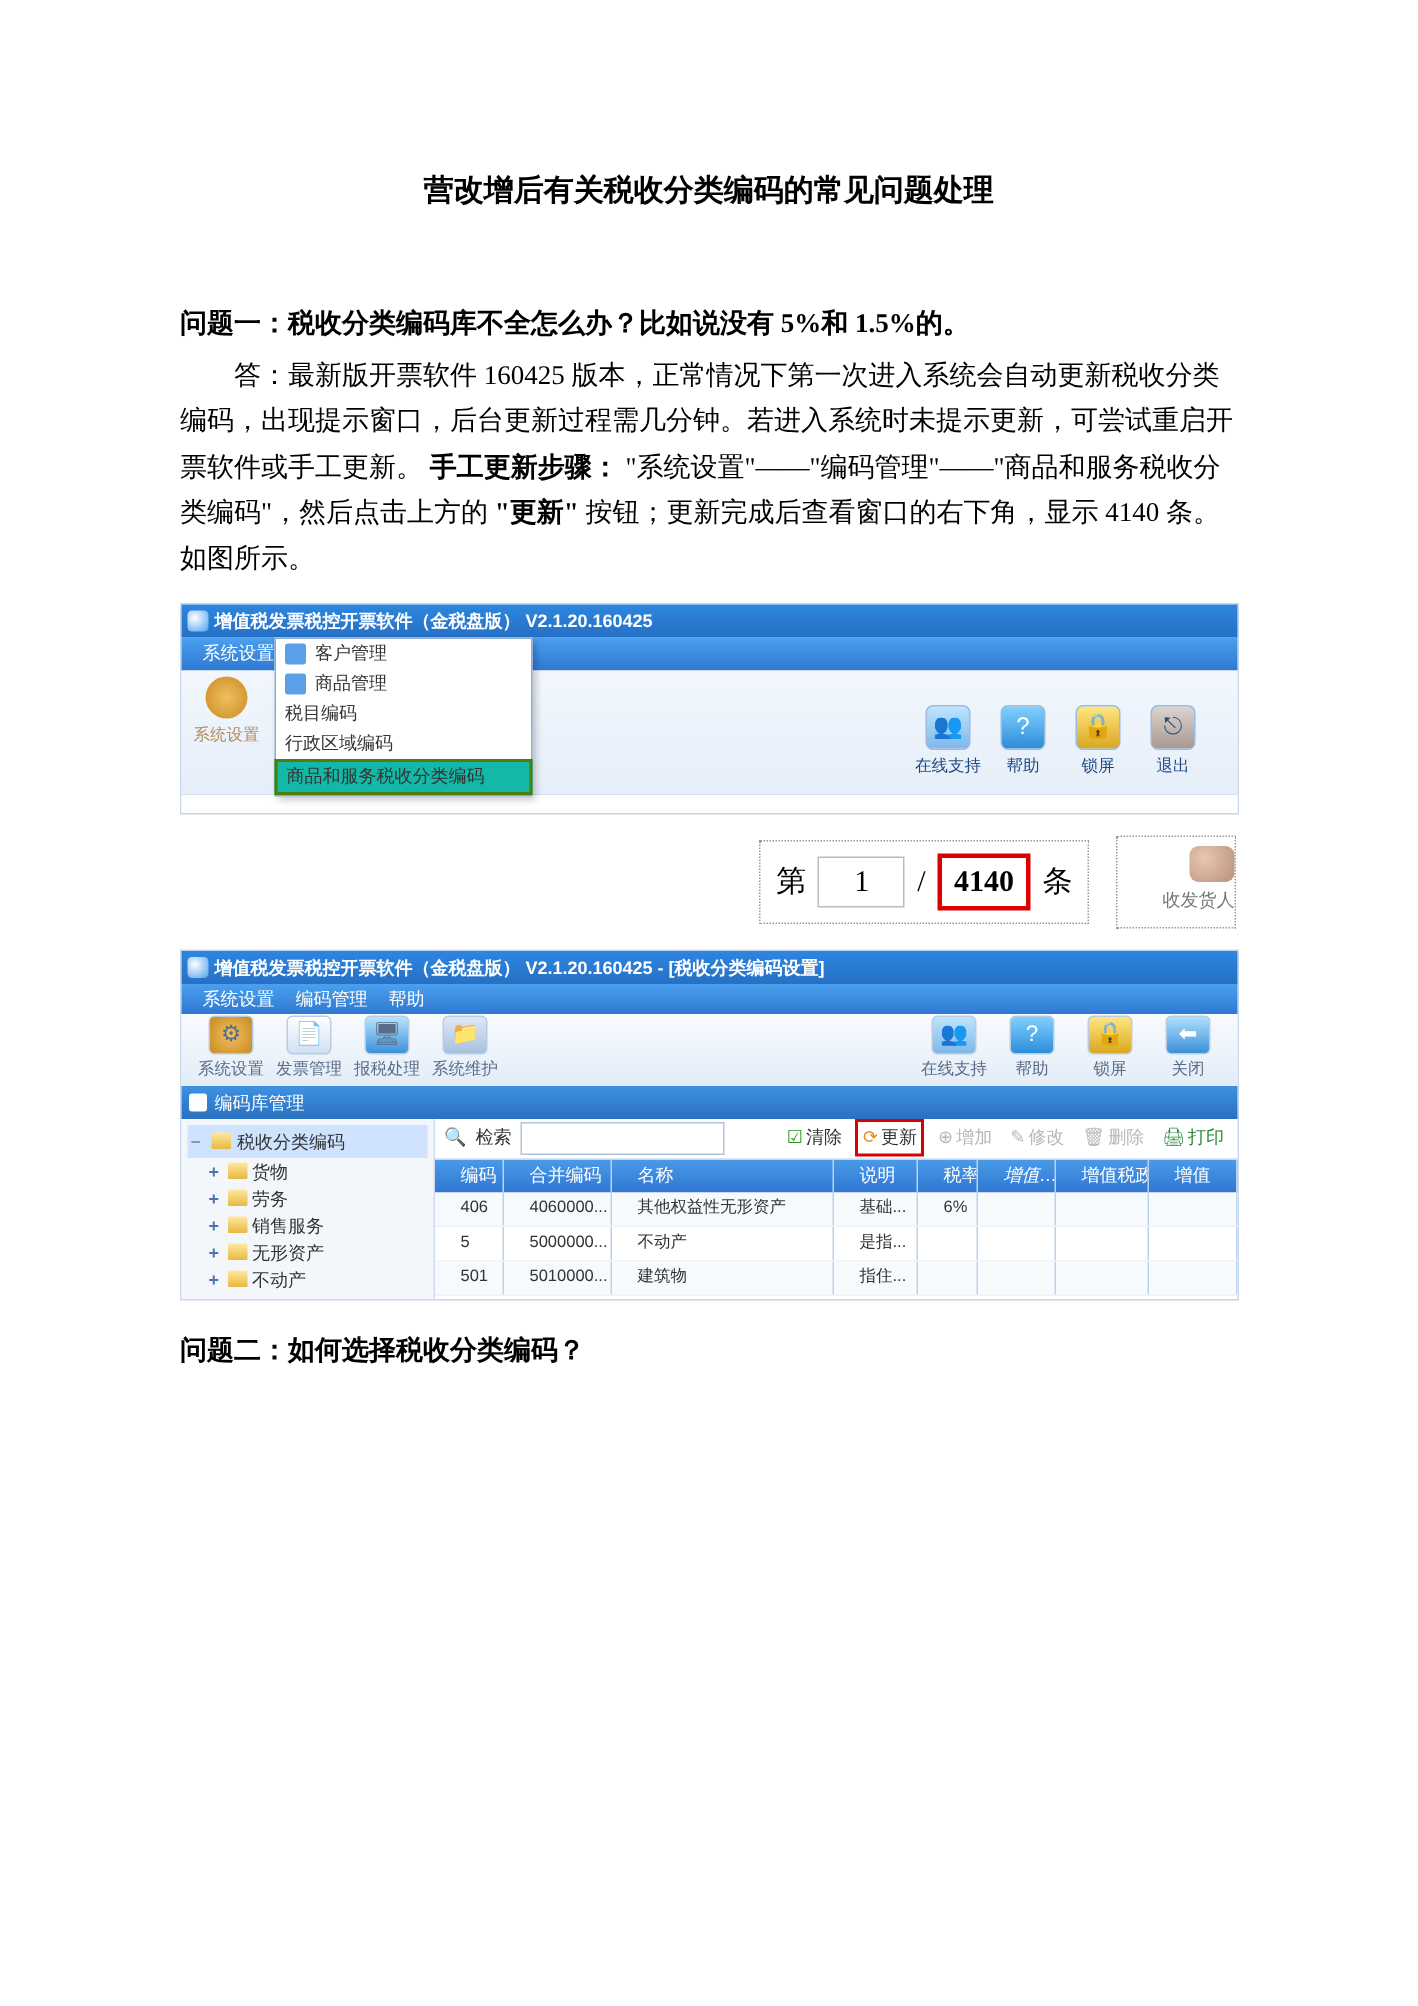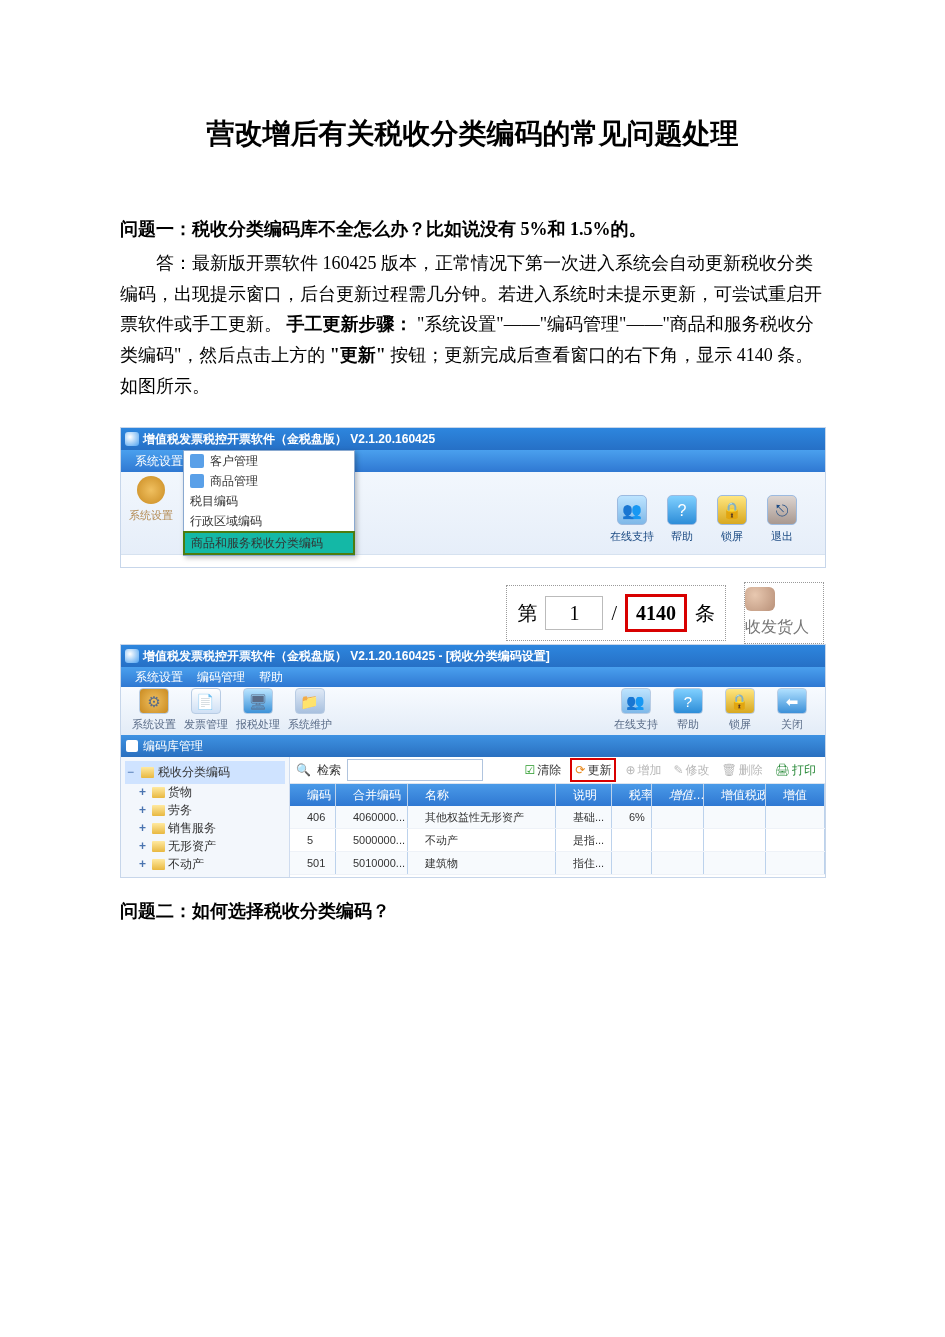--- a/index.html
+++ b/index.html
@@ -13,34 +13,34 @@
     min-height: 1337px;
     margin: 0 auto;
     padding: 110px 120px 0 120px;
     box-sizing: border-box;
     font-size: 18px;
     line-height: 1.7;
   }
   .doc-title {
     text-align: center;
     font-weight: bold;
-    font-size: 28px;
+    font-size: 20px;
     margin-bottom: 56px;
   }
   .q-heading {
     font-weight: bold;
     margin-top: 18px;
     margin-bottom: 4px;
   }
   .answer { text-indent: 2em; }
   .bold { font-weight: bold; }
 
   
   .shot1 {
-    margin-top: 26px;
+    margin-top: 14px;
     border: 1px solid #c7d6ea;
     width: 704px;
     font-family: "Microsoft YaHei", "SimSun", sans-serif;
     font-size: 12px;
     color: #333;
   }
   .s1-title {
     background: linear-gradient(#2d86de, #2670c6);
     color: #fff;
     height: 22px;
@@ -182,36 +182,37 @@
     align-items: center;
     justify-content: center;
     background: #fff;
   }
   .pager-box .cell.total { border: 3px solid #d80000; font-weight: bold; }
   .sender-box {
     border: 1px dotted #9a9a9a;
     width: 78px;
     height: 60px;
     text-align: center;
-    font-size: 16px;
+    font-size: 12px;
     color: #777;
     display: flex;
     flex-direction: column;
-    align-items: flex-start;
+    align-items: flex-end;
     justify-content: center;
     gap: 2px;
   }
   .sender-box .ppl {
     width: 30px; height: 24px;
     background: radial-gradient(circle at 10px 8px,#e8c8b0,#b89078);
     border-radius: 6px;
   }
 
   
   .shot2 {
+    margin-top: 14px;
     width: 704px;
     border: 1px solid #c7d6ea;
     font-family: "Microsoft YaHei", sans-serif;
     font-size: 12px;
     color: #333;
   }
   .s2-menubar {
     background: linear-gradient(#4aa0ee, #2f78d2);
     color: #fff;
     height: 20px;

